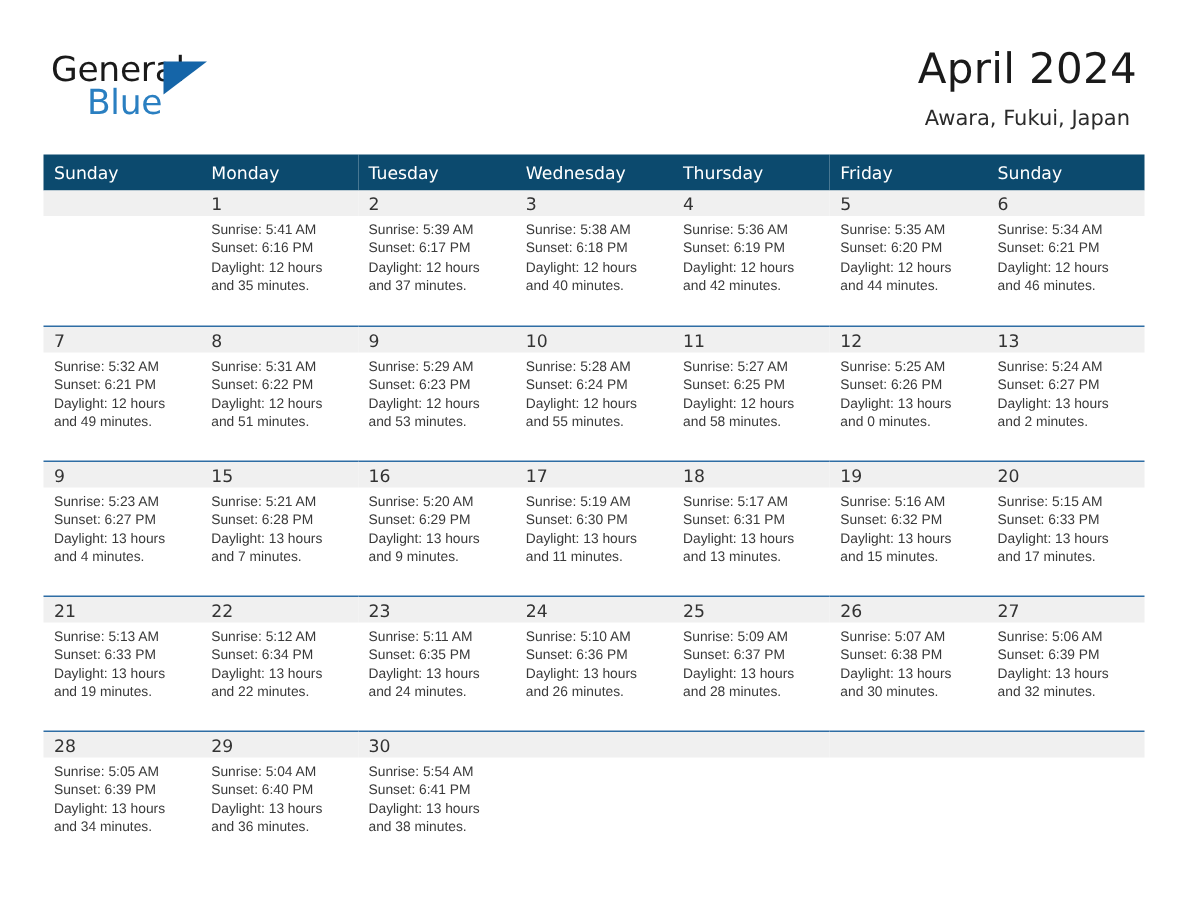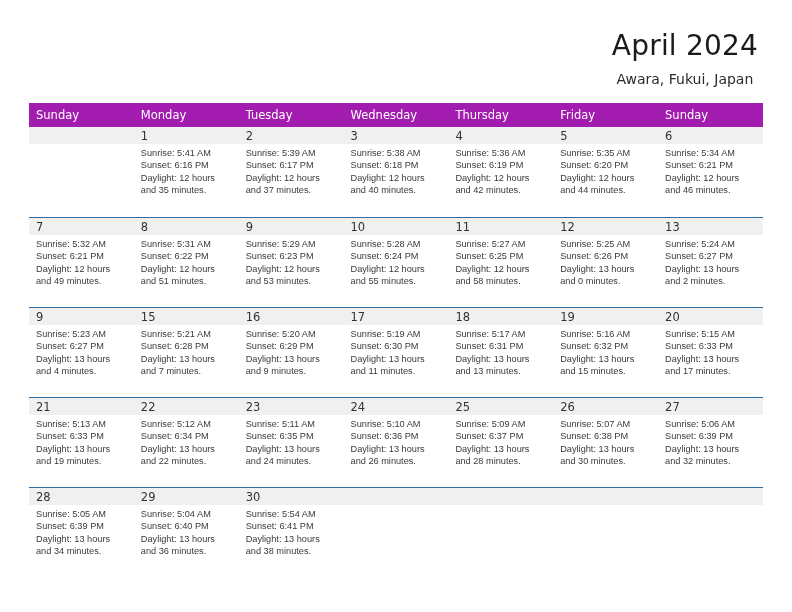--- a/index.html
+++ b/index.html
@@ -97,21 +97,21 @@
   
   .calendar {
     position: absolute;
     left: 29px;
     top: 103px;
     width: 734px;
     border-collapse: collapse;
     table-layout: fixed;
   }
   .calendar th {
-    background: #a21caf;
+    background: #0c4a6e;
     color: #ffffff;
     font-size: 11.5px;
     font-weight: 400;
     text-align: left;
     padding: 5px 0 5px 7px;
     height: 12px;
     font-family: "DejaVu Sans", sans-serif;
     border: none;
   }
   .calendar td {
@@ -161,20 +161,25 @@
     visibility: hidden;
   }
 </style>
 </head>
 <body>
 
 <div class="page">
 
   <div class="header">
 
+    <div class="brand">
+      <span class="brand-general">General</span>
+      <span class="brand-flag"></span>
+      <span class="brand-blue">Blue</span>
+    </div>
 
     <div class="title-block">
       <div class="cal-title">April 2024</div>
       <div class="cal-subtitle">Awara, Fukui, Japan</div>
     </div>
 
   </div>
 
   <table class="calendar">
     <thead>

